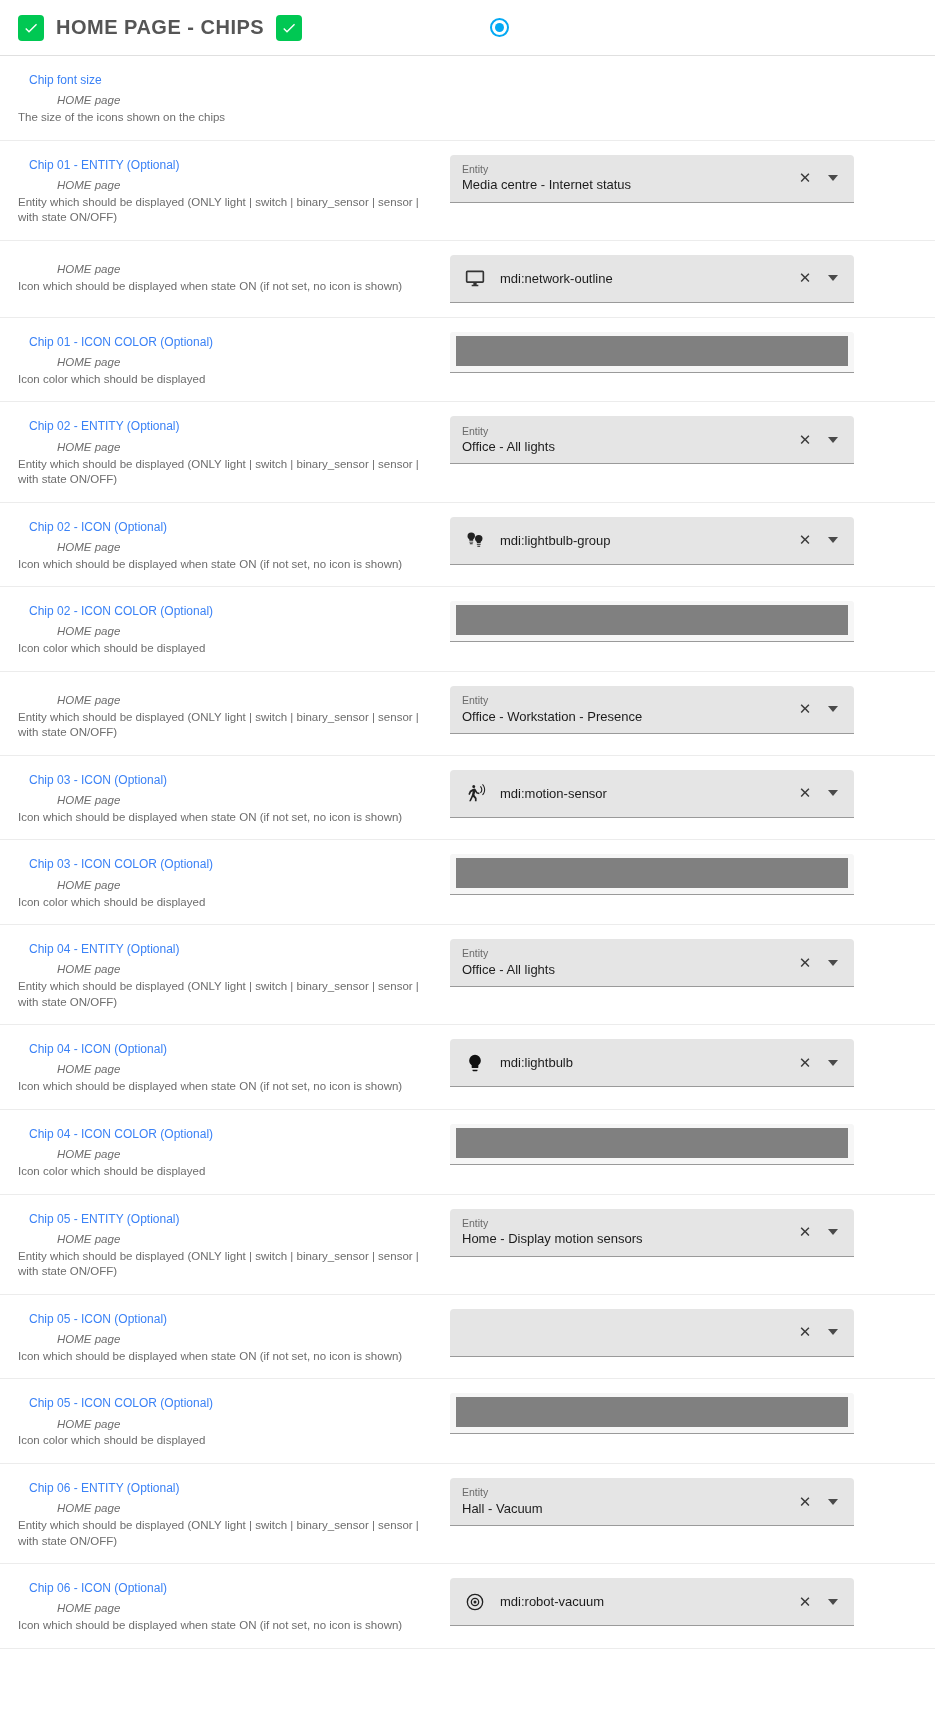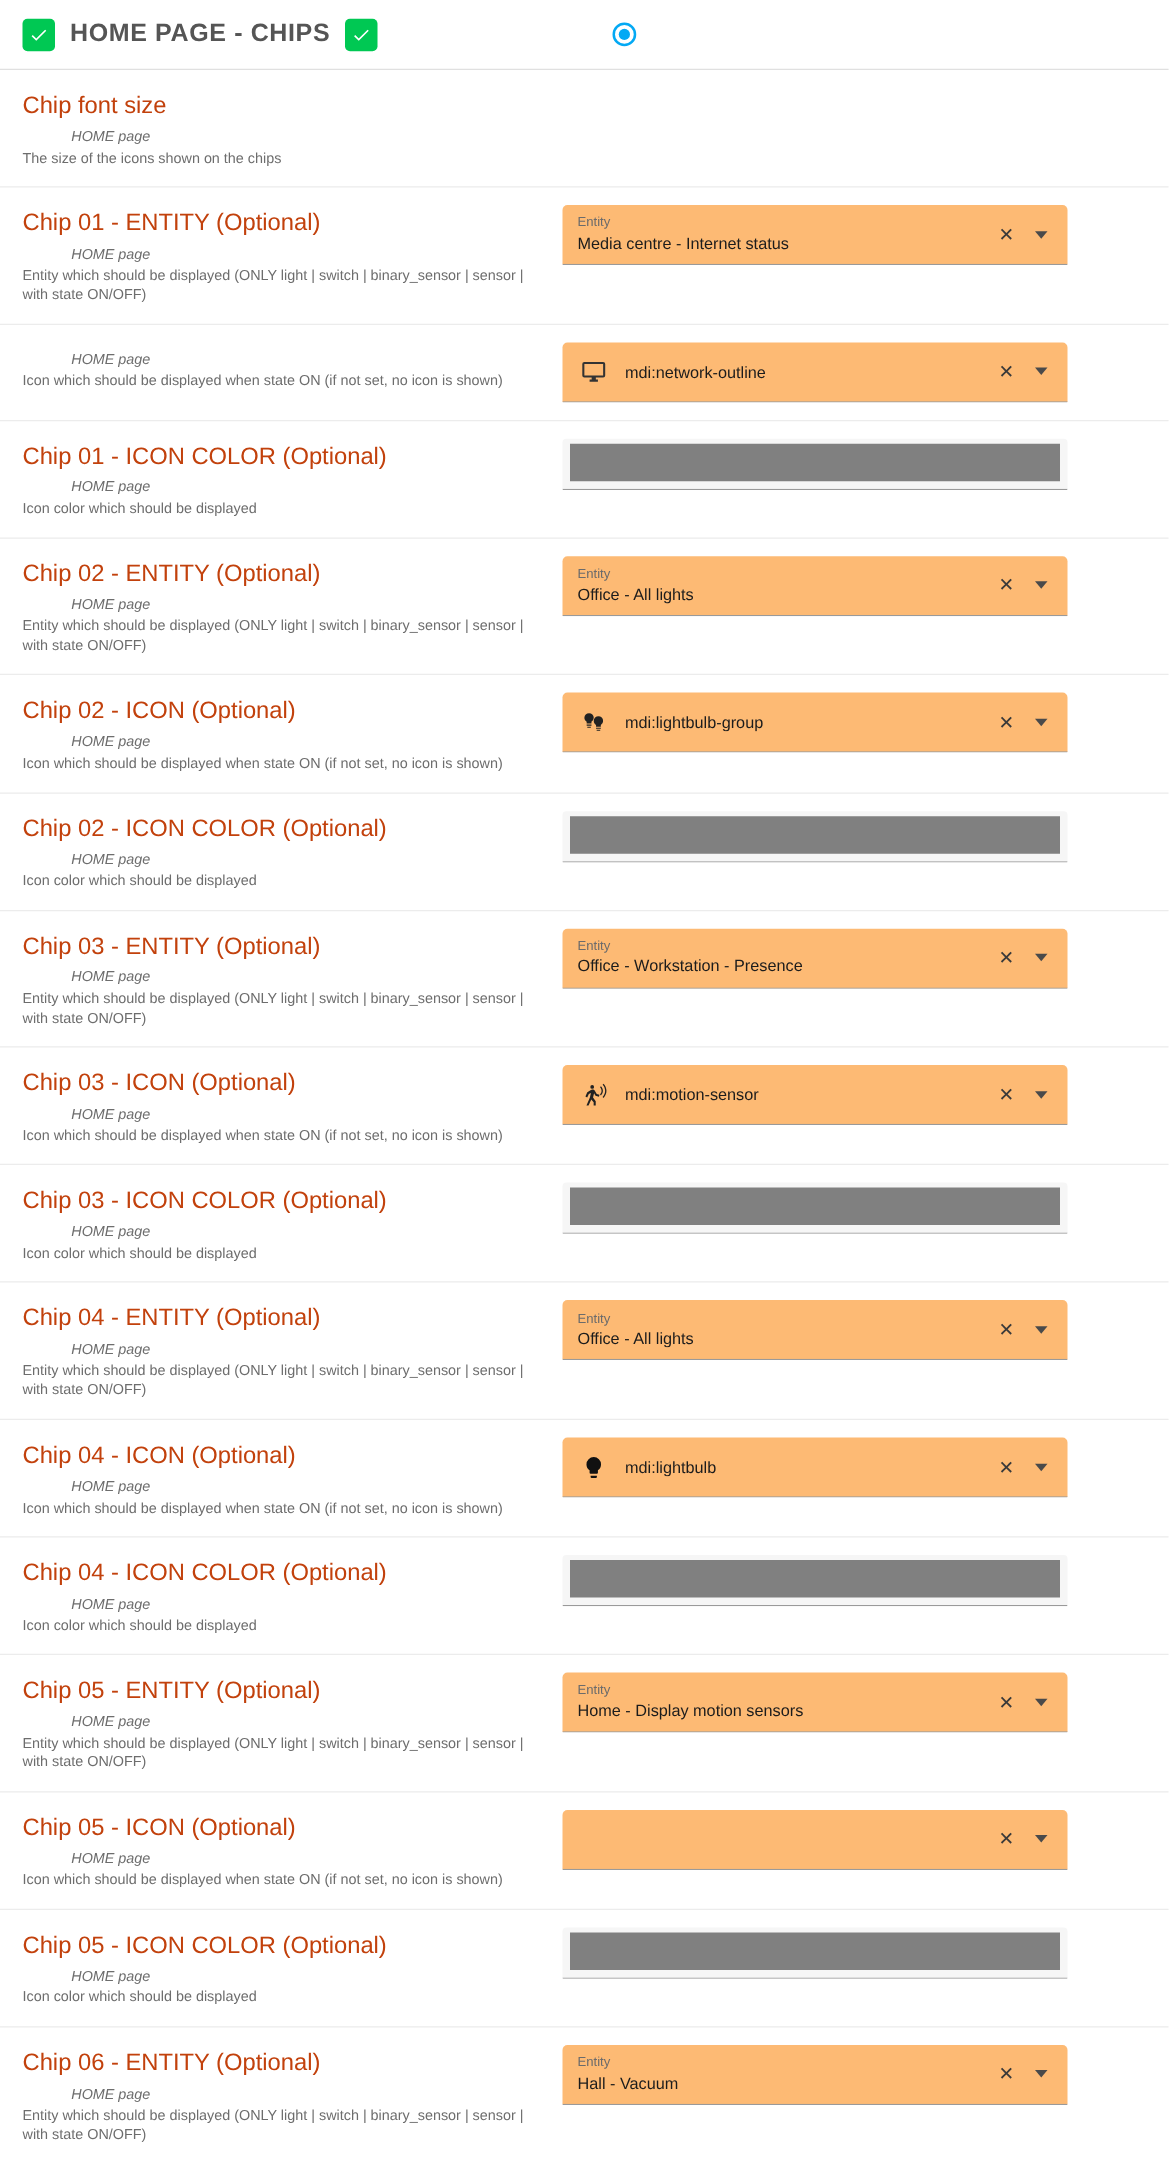--- a/index.html
+++ b/index.html
@@ -79,23 +79,24 @@
     padding-top: 2px;
   }
   .row .right {
     flex: 1;
     padding-left: 18px;
     display: flex;
     flex-direction: column;
     justify-content: center;
   }
   .label {
-    font-size: 19px;
-    color: #c2410c;
+    font-size: 12px;
+    color: #3b82f6;
     line-height: 1.35;
+    margin-left: 11px;
   }
   .sub {
     font-size: 11.5px;
     font-style: italic;
     color: #6d6d6d;
     margin-top: 5px;
     line-height: 1.3;
     margin-left: 39px;
   }
   .sub2 {
@@ -112,21 +113,21 @@
     height: 40px;
   }
   .radio-opt .opt-label {
     font-size: 13px;
     color: #444;
     margin-left: 22px;
   }
 
   
   .field {
-    background: #fdba74;
+    background: #e5e5e5;
     border-bottom: 1px solid #9a9a9a;
     border-radius: 4px 4px 0 0;
     height: 48px;
     display: flex;
     align-items: center;
     padding: 0 8px 0 12px;
     position: relative;
     width: 404px;
   }
   .field .fieldcol {
@@ -341,21 +342,20 @@
     </div>
     <div class="right">
       <div class="colorfield">
         <div class="swatch"></div>
       </div>
     </div>
   </div>
 
   <div class="row">
     <div class="left">
-      <div class="label">Chip 03 - ENTITY (Optional)</div>
       <div class="sub">HOME page</div>
       <div class="sub2">Entity which should be displayed (ONLY light | switch | binary_sensor | sensor | with state ON/OFF)</div>
     </div>
     <div class="right">
       <div class="field">
         <div class="fieldcol">
           <div class="floaty">Entity</div>
           <div class="value">Office - Workstation - Presence</div>
         </div>
         <div class="actions">

